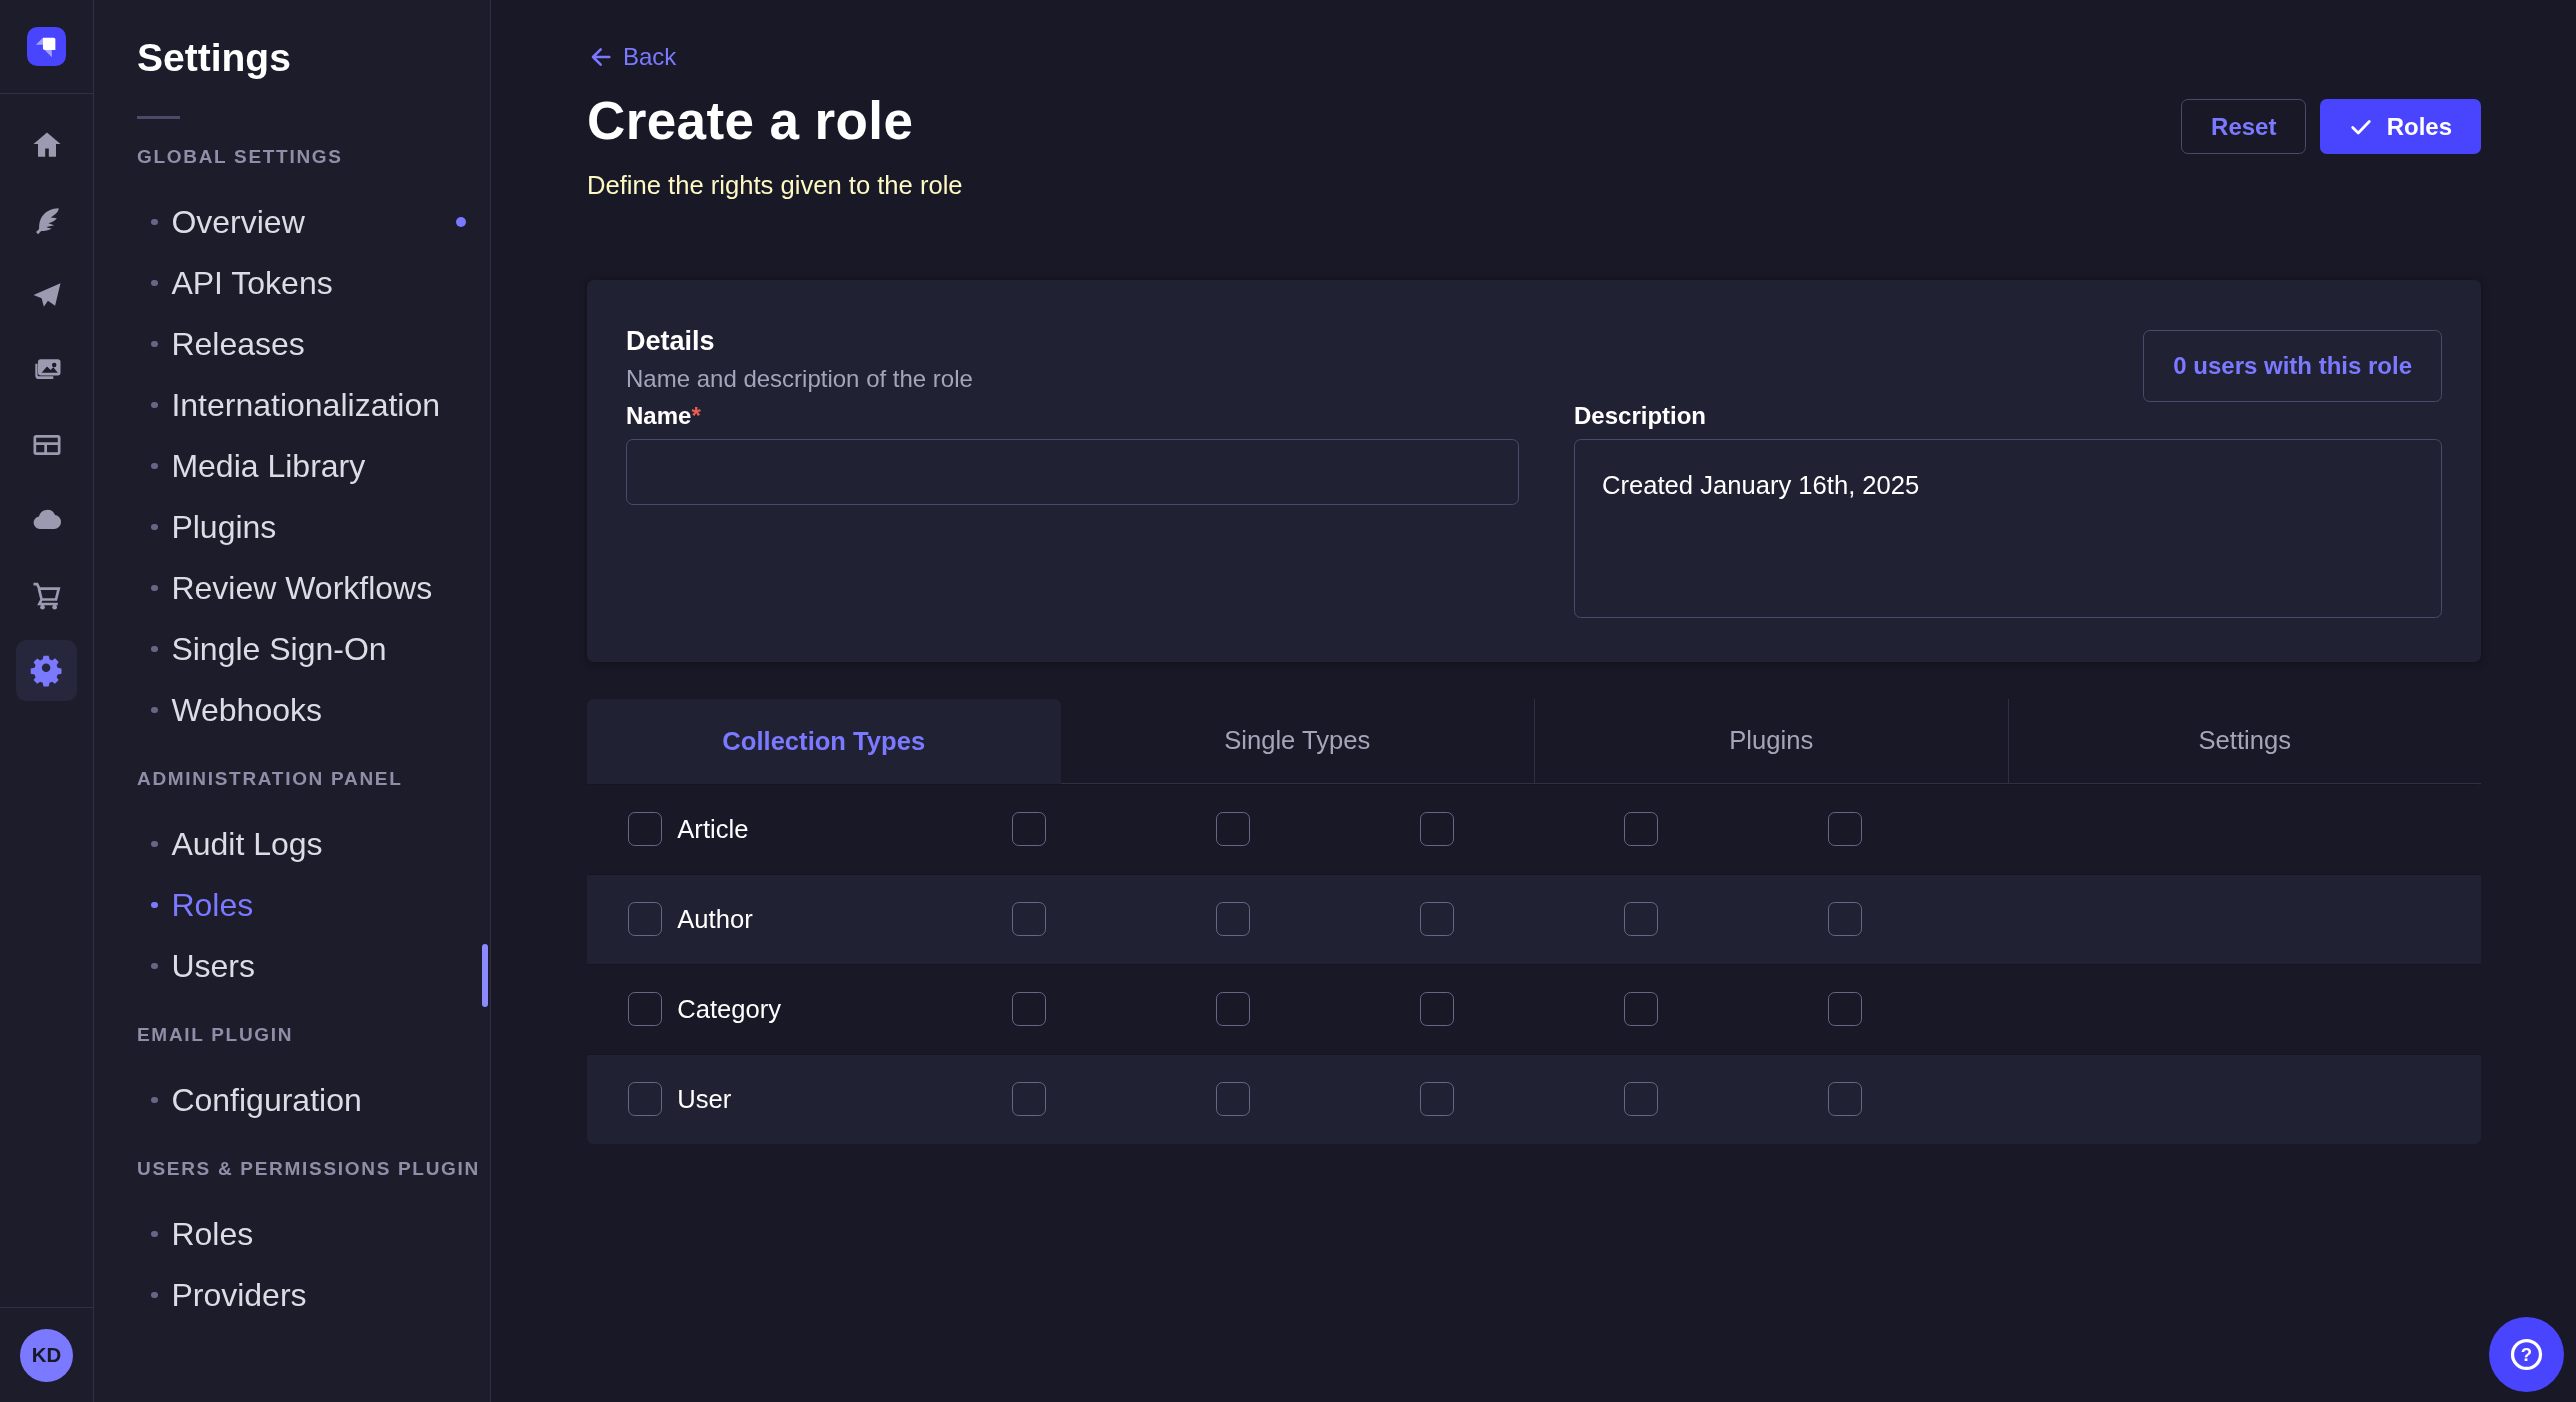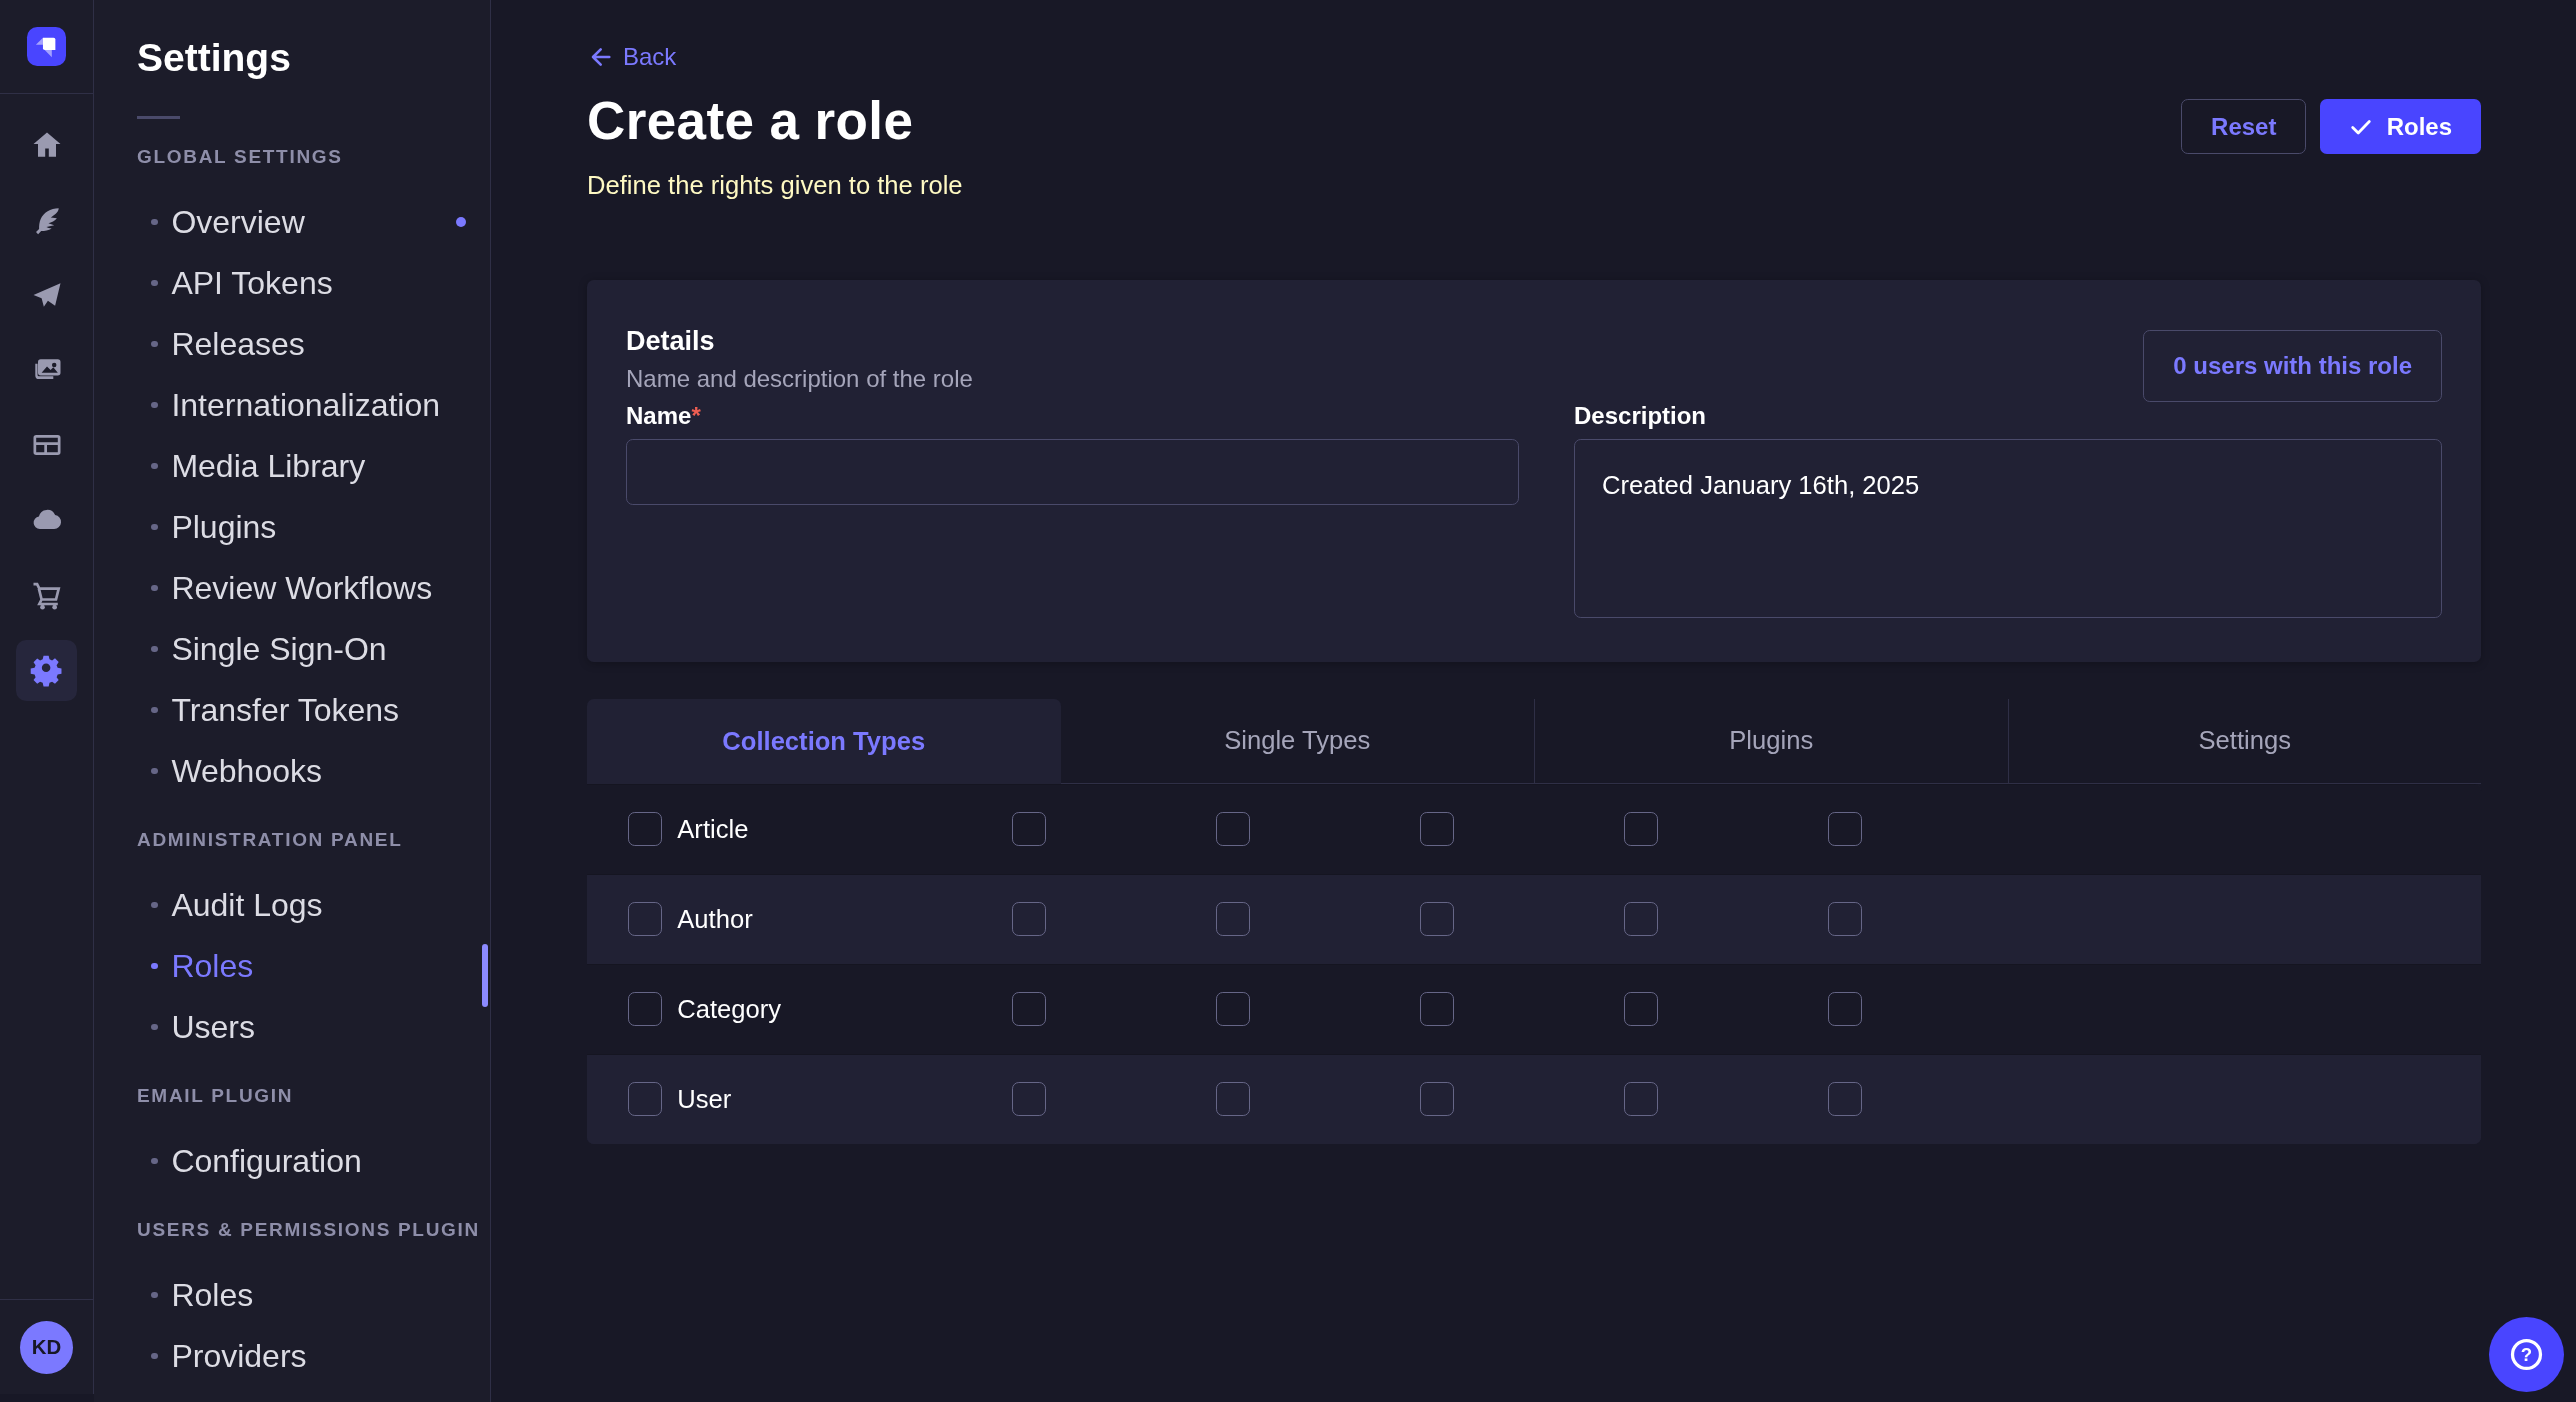--- a/index.html
+++ b/index.html
@@ -5,21 +5,21 @@
   * { margin:0; padding:0; box-sizing:border-box; }
   html,body { width:2576px; height:1402px; overflow:hidden; }
   body {
     background:#181826;
     font-family:"Liberation Sans", sans-serif;
     color:#ffffff;
     position:relative;
   }
   
   .iconbar {
-    position:absolute; left:0; top:0; bottom:8px; width:94px;
+    position:absolute; left:0; top:0; bottom:0; width:94px;
     background:#1c1c2a; border-right:1.7px solid #2f2f46; z-index:5;
   }
   .logo-section {
     height:94px; border-bottom:1.7px solid #2f2f46;
     display:flex; align-items:center; justify-content:center;
   }
   .logo {
     width:39px; height:39px; border-radius:10.2px; background:#4945ff;
     display:flex; align-items:center; justify-content:center;
   }
@@ -249,24 +249,20 @@
       <li class="nav-item">
           <span class="nav-bullet"></span>
           <span>Review Workflows</span>
         </li>
       <li class="nav-item">
           <span class="nav-bullet"></span>
           <span>Single Sign-On</span>
         </li>
       <li class="nav-item">
           <span class="nav-bullet"></span>
-          <span>Transfer Tokens</span>
-        </li>
-      <li class="nav-item">
-          <span class="nav-bullet"></span>
           <span>Webhooks</span>
         </li>
     </ul>
   </div>
 
   <div class="nav-section">
     <div class="nav-section-label">ADMINISTRATION PANEL</div>
     <ul class="nav-items">
       <li class="nav-item">
           <span class="nav-bullet"></span>

